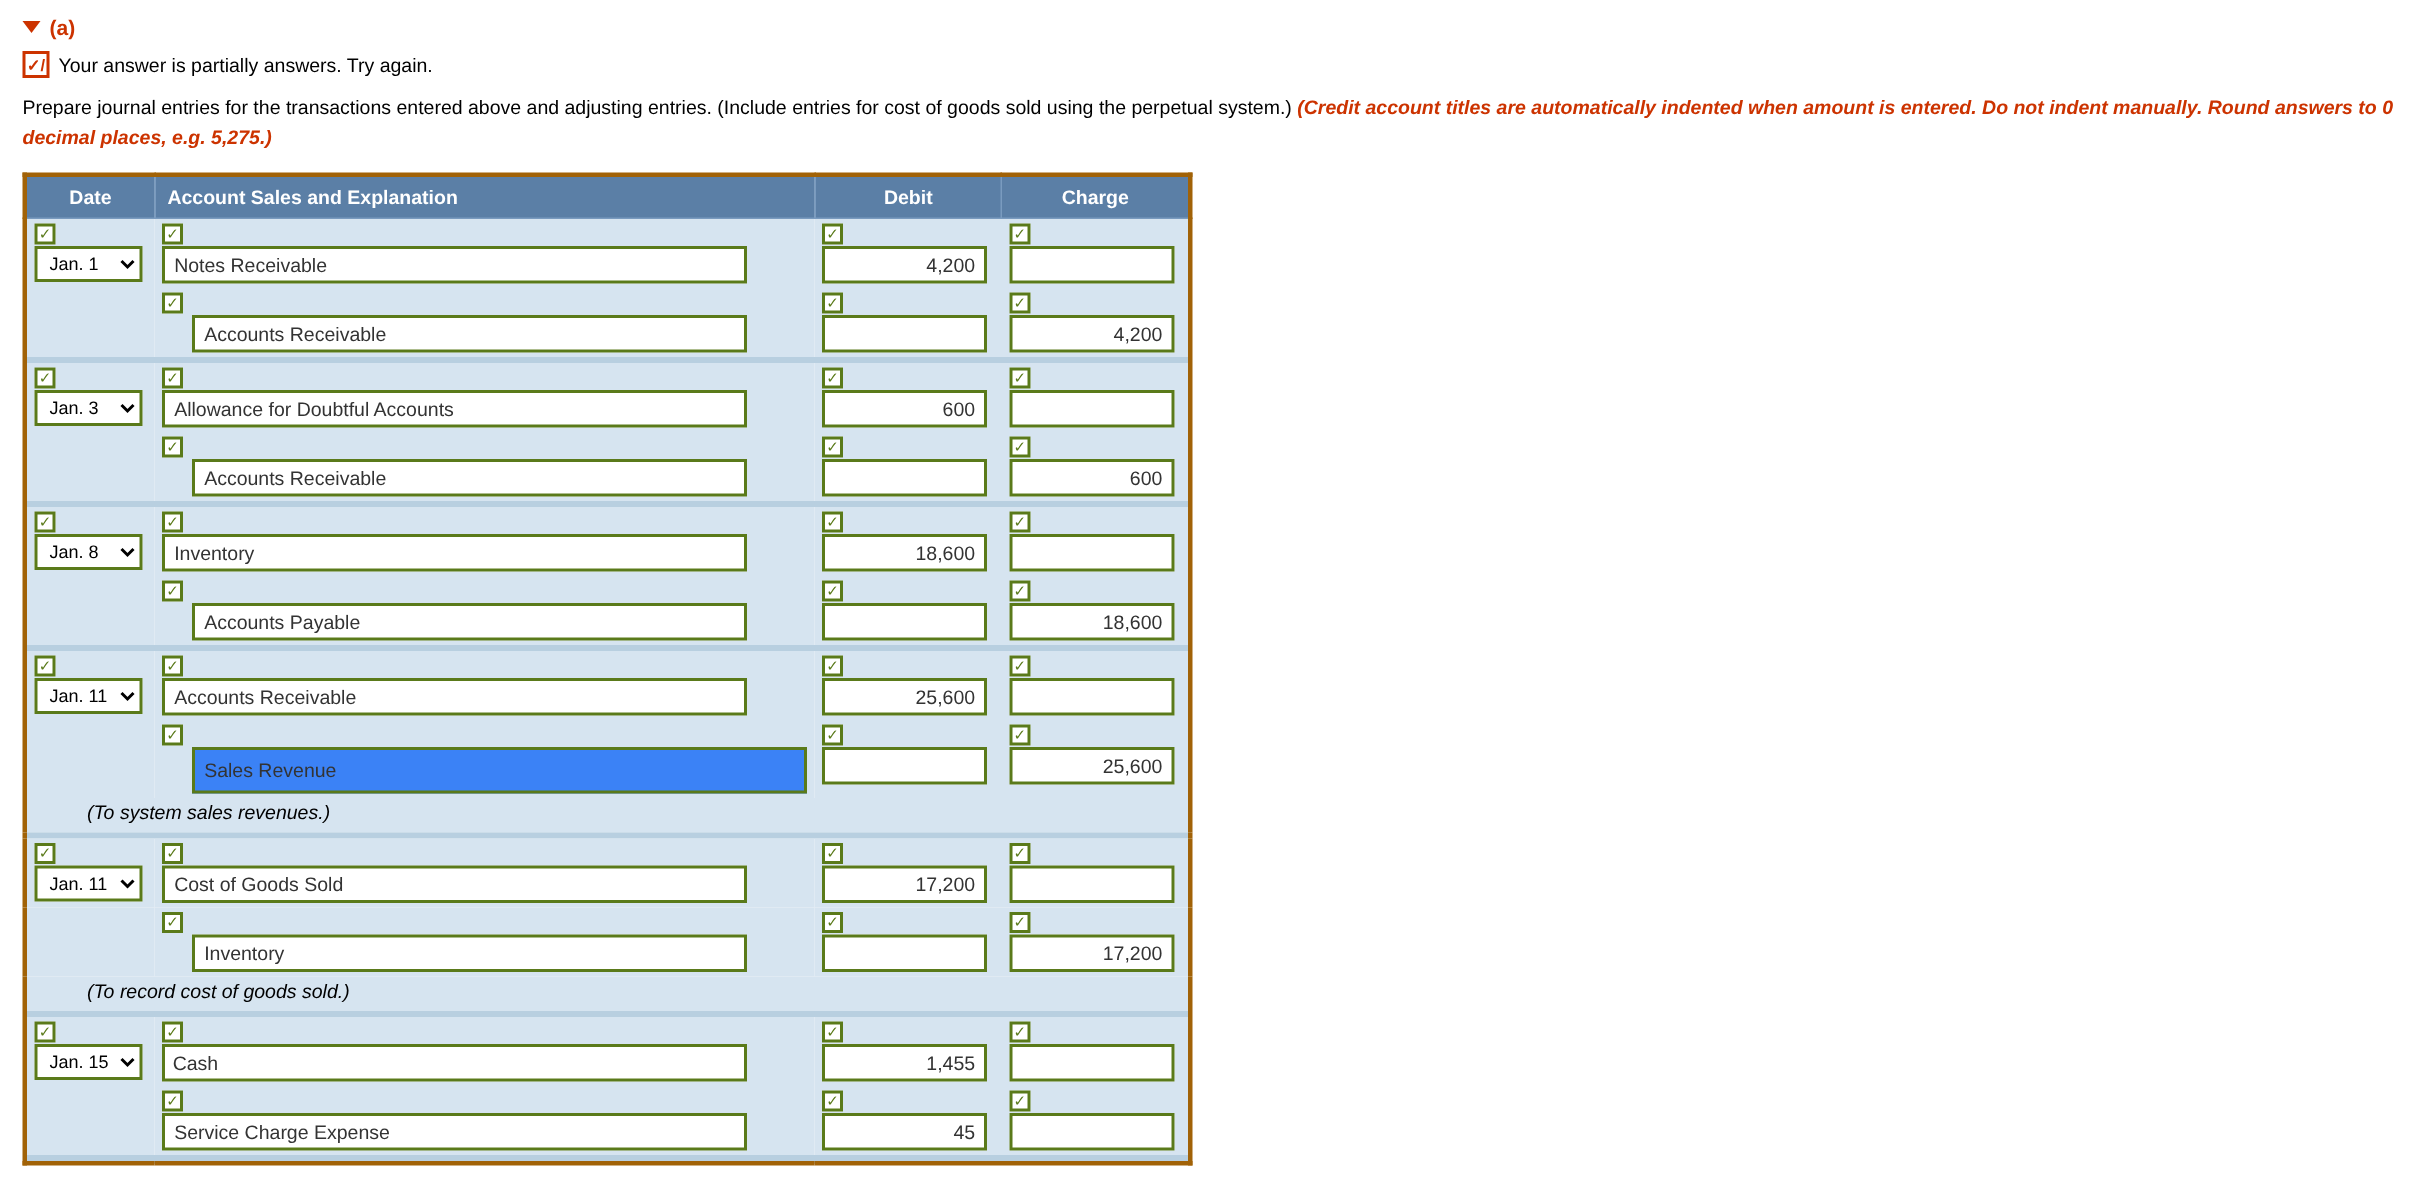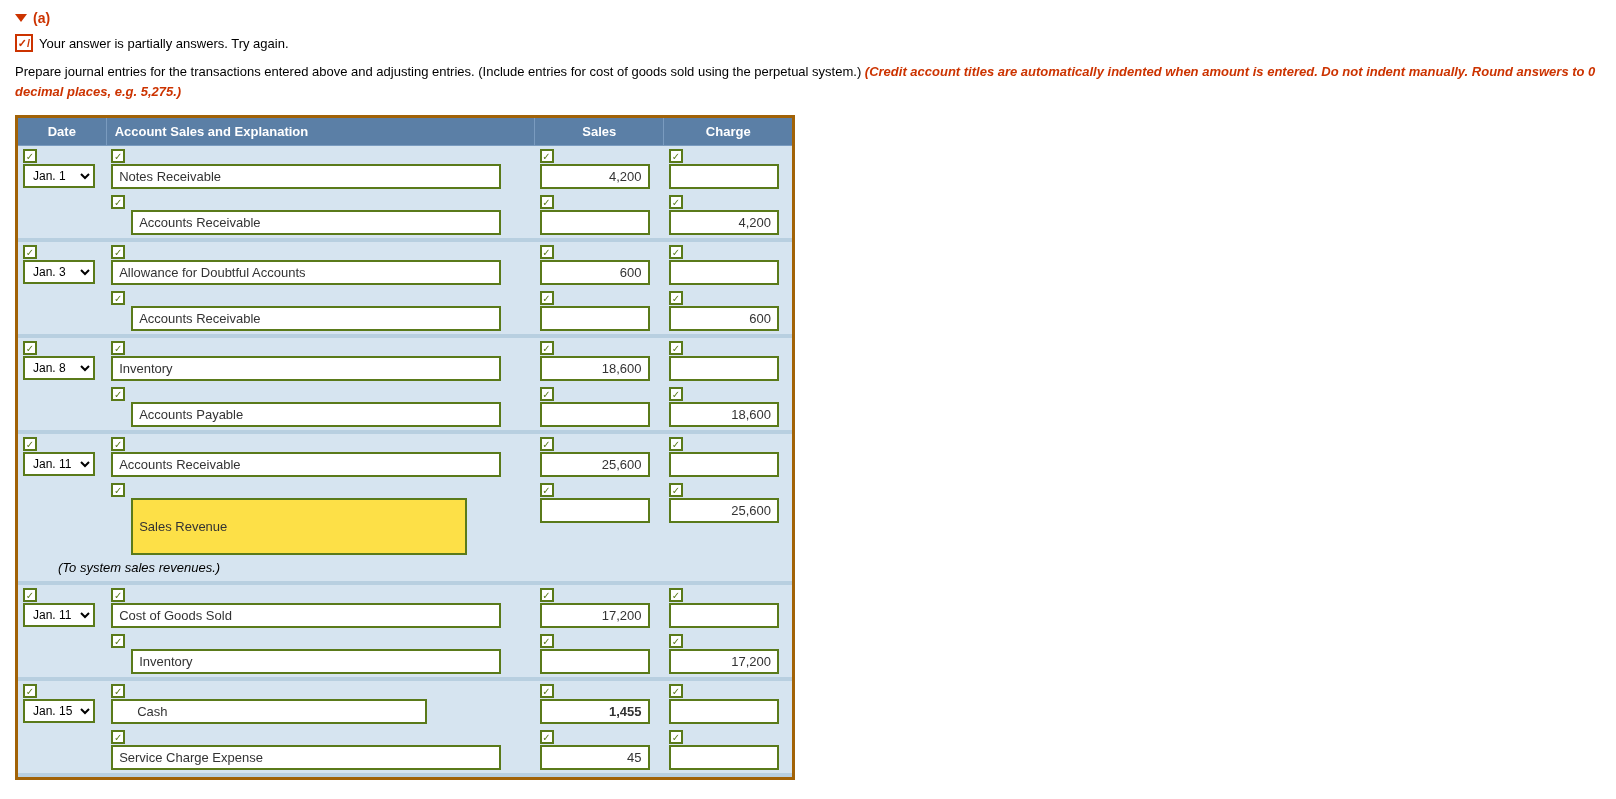--- a/index.html
+++ b/index.html
@@ -130,21 +130,21 @@
 
 <div class="instruction-text">
   <span>Prepare journal entries for the transactions entered above and adjusting entries. (Include entries for cost of goods sold using the perpetual system.) </span><span class="instruction-red">(Credit account titles are automatically indented when amount is entered. Do not indent manually. Round answers to 0 decimal places, e.g. 5,275.)</span>
 </div>
 
 <table class="journal-table">
   <thead>
     <tr>
       <th class="col-date">Date</th>
       <th class="col-account">Account Sales and Explanation</th>
-      <th class="col-debit">Sales</th>
+      <th class="col-debit">Debit</th>
       <th class="col-credit">Charge</th>
     </tr>
   </thead>
   <tbody id="journal-tbody">
   <tr>
         <td style="vertical-align: top; padding: 3px 5px; width: 90px;">
         <div style="display:flex;flex-direction:column;gap:1px;">
           <div style="display:flex;align-items:center;gap:2px;">
             <div class="checkbox-green">✓</div>
           </div>
@@ -376,21 +376,21 @@
       </div>
         </td>
       </tr>
       <tr>
         <td style="vertical-align: top; padding: 3px 5px; width: 90px;"></td>
         <td style="vertical-align: top; padding: 3px 5px; width: 430px;">
       <div style="display:flex;flex-direction:column;gap:1px;">
         <div style="display:flex;align-items:center;gap:2px;">
           <div class="checkbox-green">✓</div>
         </div>
-        <input type="text" value="Sales Revenue" style="border: 2px solid rgb(90, 122, 26); background: #fde047; padding: 19px 6px; font-size: 13px; color: rgb(51, 51, 51); margin-left: 20px; width: 336px;">
+        <input type="text" value="Sales Revenue" style="border: 2px solid rgb(90, 122, 26); background: #3b82f6; padding: 6px 6px; font-size: 13px; color: rgb(51, 51, 51); margin-left: 20px; width: 410px;">
       </div>
         </td>
         <td style="vertical-align: top; padding: 3px 5px; width: 130px;">
       <div style="display:flex;flex-direction:column;gap:1px;">
         <div style="display:flex;align-items:center;gap:2px;">
           <div class="checkbox-green">✓</div>
         </div>
         <input type="text" value="" style="border: 2px solid rgb(90, 122, 26); background: rgb(255, 255, 255); padding: 3px 6px; font-size: 13px; text-align: right; width: 110px; color: rgb(51, 51, 51);">
       </div>
         </td>
@@ -466,47 +466,50 @@
         <td style="vertical-align: top; padding: 3px 5px; width: 130px;">
       <div style="display:flex;flex-direction:column;gap:1px;">
         <div style="display:flex;align-items:center;gap:2px;">
           <div class="checkbox-green">✓</div>
         </div>
         <input type="text" value="17,200" style="border: 2px solid rgb(90, 122, 26); background: rgb(255, 255, 255); padding: 3px 6px; font-size: 13px; text-align: right; width: 110px; color: rgb(51, 51, 51);">
       </div>
         </td>
       </tr>
       <tr>
+        <td colspan="4" style="padding: 2px 6px 6px 40px; font-style: italic; font-size: 13px;">(To record cost of goods sold.)</td>
+      </tr>
+      <tr>
         <td colspan="4" style="height: 4px; background: rgb(184, 207, 224);"></td>
       </tr>
       <tr>
         <td style="vertical-align: top; padding: 3px 5px; width: 90px;">
         <div style="display:flex;flex-direction:column;gap:1px;">
           <div style="display:flex;align-items:center;gap:2px;">
             <div class="checkbox-green">✓</div>
           </div>
           <select class="date-select">
             <option>Jan. 15</option>
           </select>
         </div>
         </td>
         <td style="vertical-align: top; padding: 3px 5px; width: 430px;">
       <div style="display:flex;flex-direction:column;gap:1px;">
         <div style="display:flex;align-items:center;gap:2px;">
           <div class="checkbox-green">✓</div>
         </div>
-        <input type="text" value="Cash" style="border: 2px solid rgb(90, 122, 26); background: rgb(255, 255, 255); padding: 3px 24px; font-size: 13px; color: rgb(51, 51, 51); width: 316px;">
-      </div>
-        </td>
-        <td style="vertical-align: top; padding: 3px 5px; width: 130px;">
-      <div style="display:flex;flex-direction:column;gap:1px;">
-        <div style="display:flex;align-items:center;gap:2px;">
-          <div class="checkbox-green">✓</div>
-        </div>
-        <input type="text" value="1,455" style="border: 2px solid rgb(90, 122, 26); background: rgb(255, 255, 255); padding: 3px 6px; font-size: 13px; text-align: right; width: 110px; color: rgb(51, 51, 51); font-weight: bold;">
+        <input type="text" value="Cash" style="border: 2px solid rgb(90, 122, 26); background: rgb(255, 255, 255); padding: 3px 5px; font-size: 13px; color: rgb(51, 51, 51); width: 390px;">
+      </div>
+        </td>
+        <td style="vertical-align: top; padding: 3px 5px; width: 130px;">
+      <div style="display:flex;flex-direction:column;gap:1px;">
+        <div style="display:flex;align-items:center;gap:2px;">
+          <div class="checkbox-green">✓</div>
+        </div>
+        <input type="text" value="1,455" style="border: 2px solid rgb(90, 122, 26); background: rgb(255, 255, 255); padding: 3px 6px; font-size: 13px; text-align: right; width: 110px; color: rgb(51, 51, 51);">
       </div>
         </td>
         <td style="vertical-align: top; padding: 3px 5px; width: 130px;">
       <div style="display:flex;flex-direction:column;gap:1px;">
         <div style="display:flex;align-items:center;gap:2px;">
           <div class="checkbox-green">✓</div>
         </div>
         <input type="text" value="" style="border: 2px solid rgb(90, 122, 26); background: rgb(255, 255, 255); padding: 3px 6px; font-size: 13px; text-align: right; width: 110px; color: rgb(51, 51, 51);">
       </div>
         </td>

